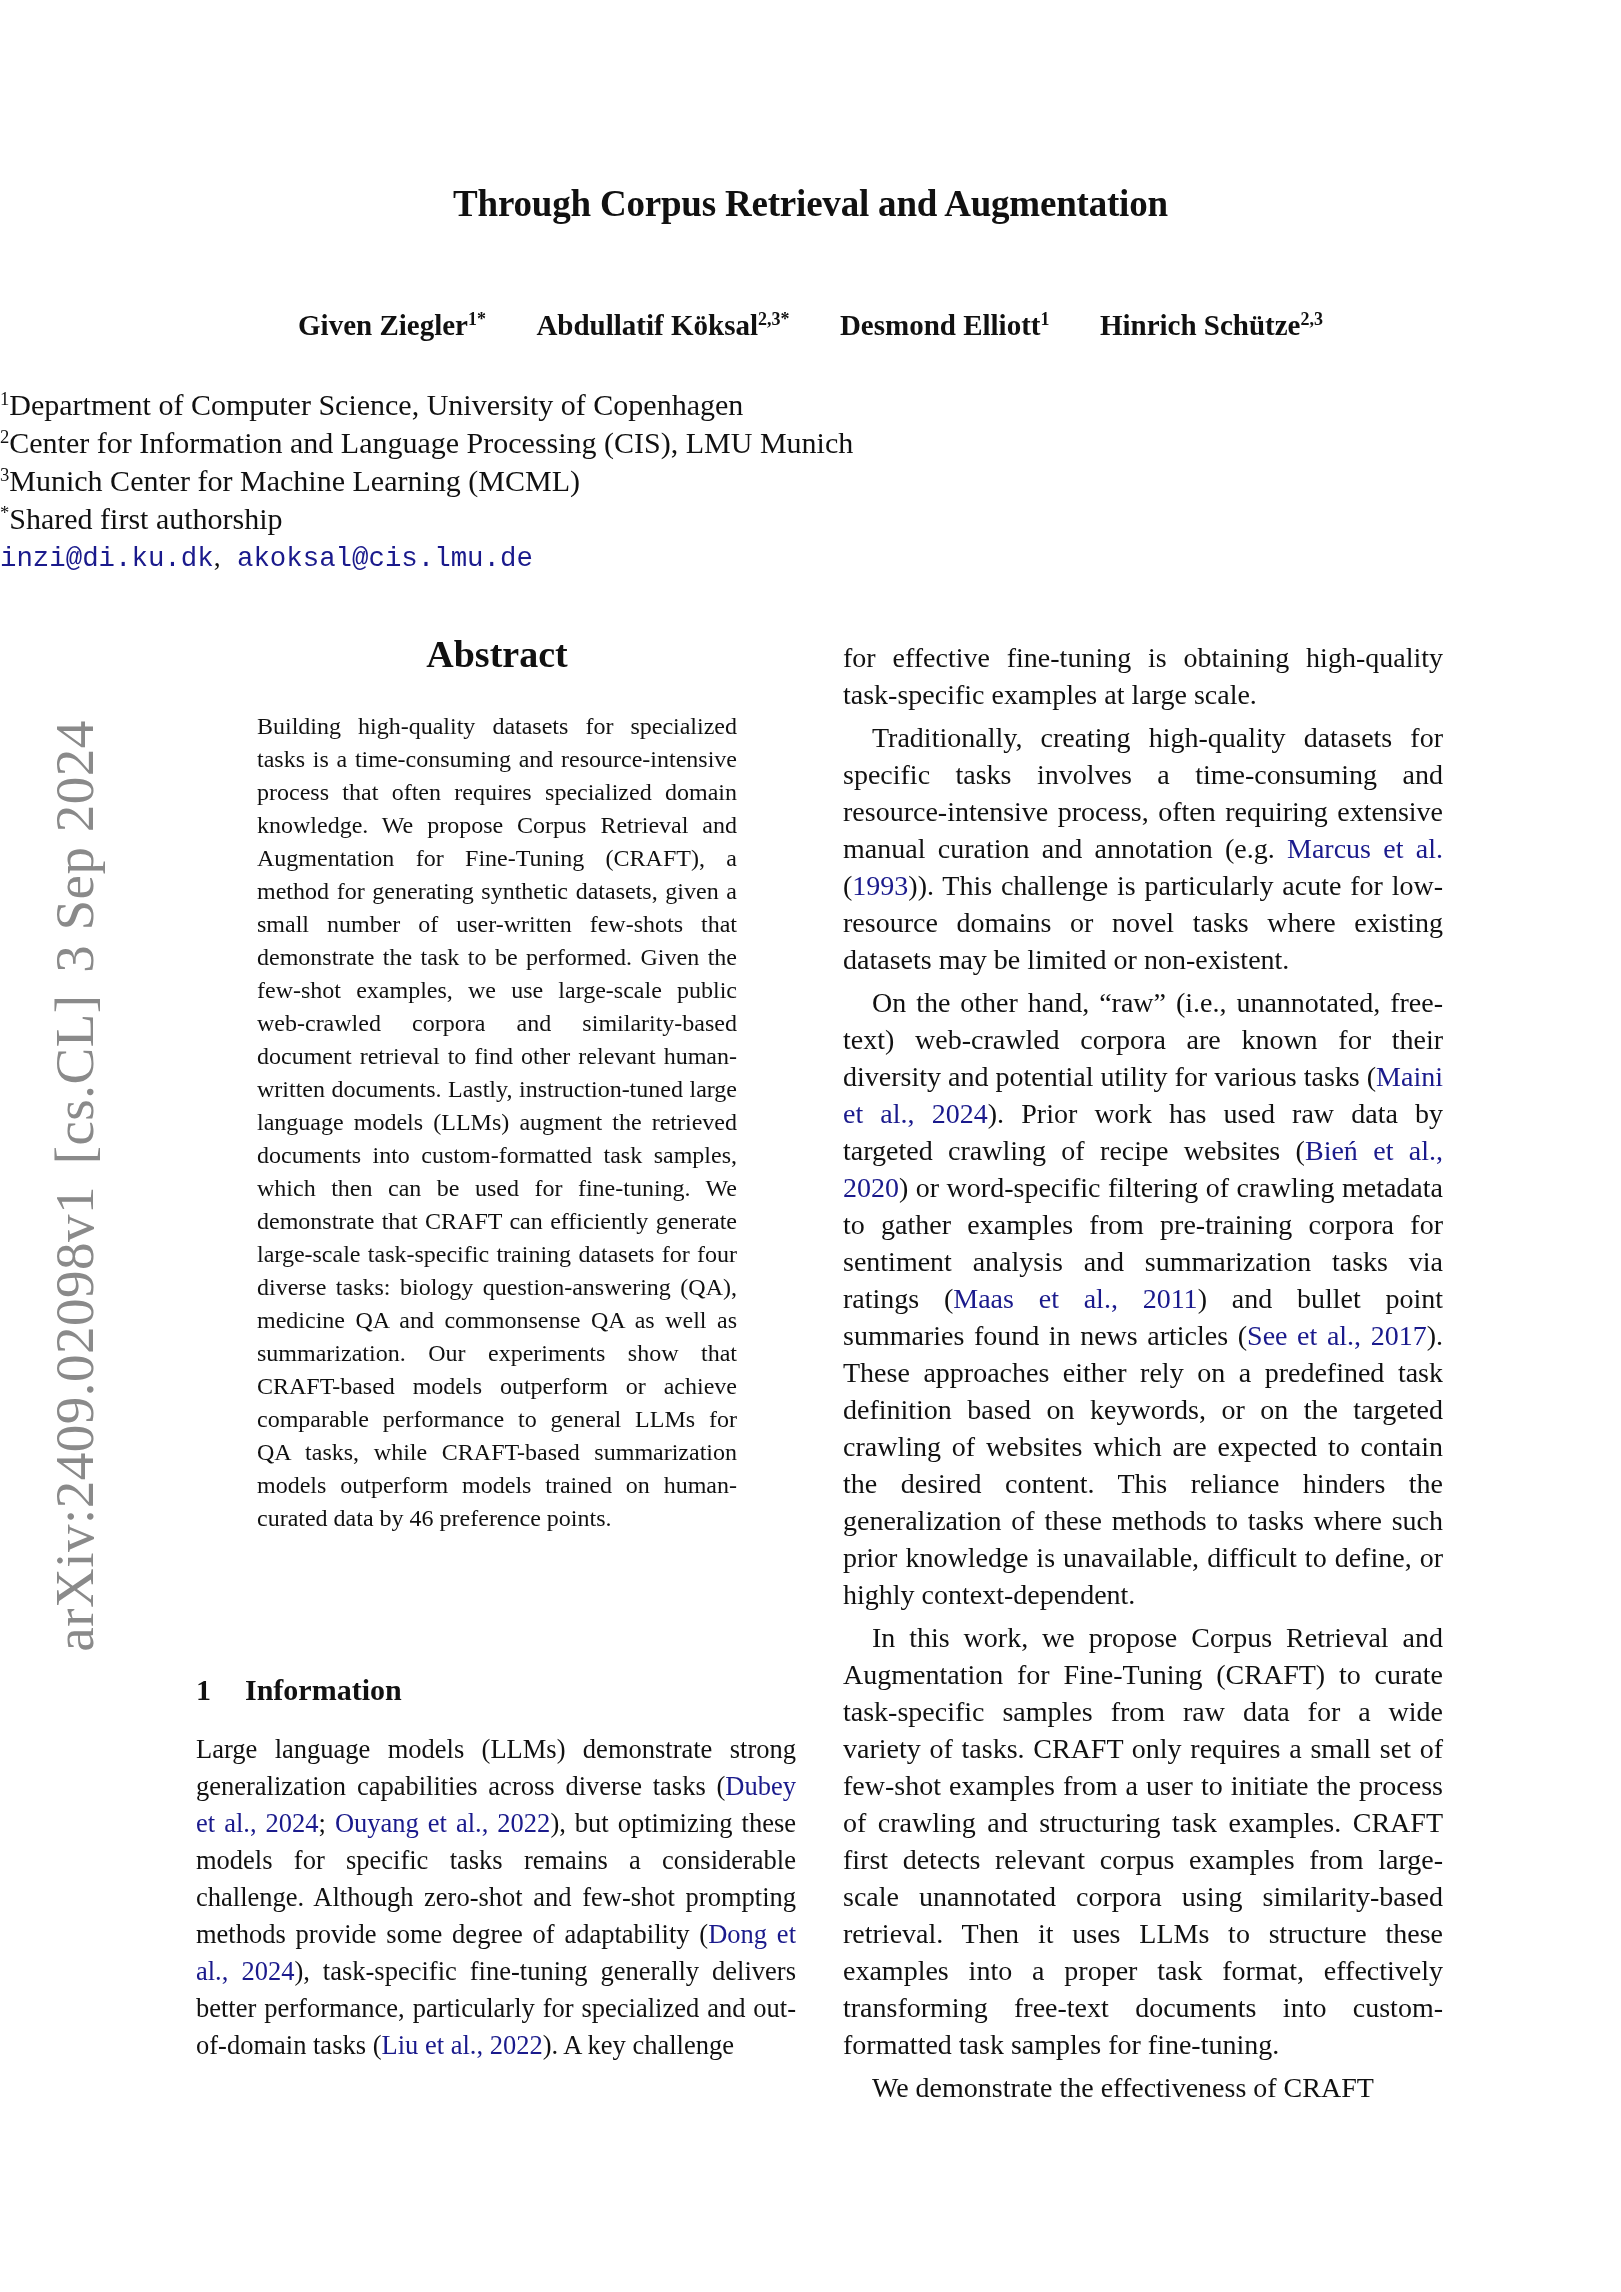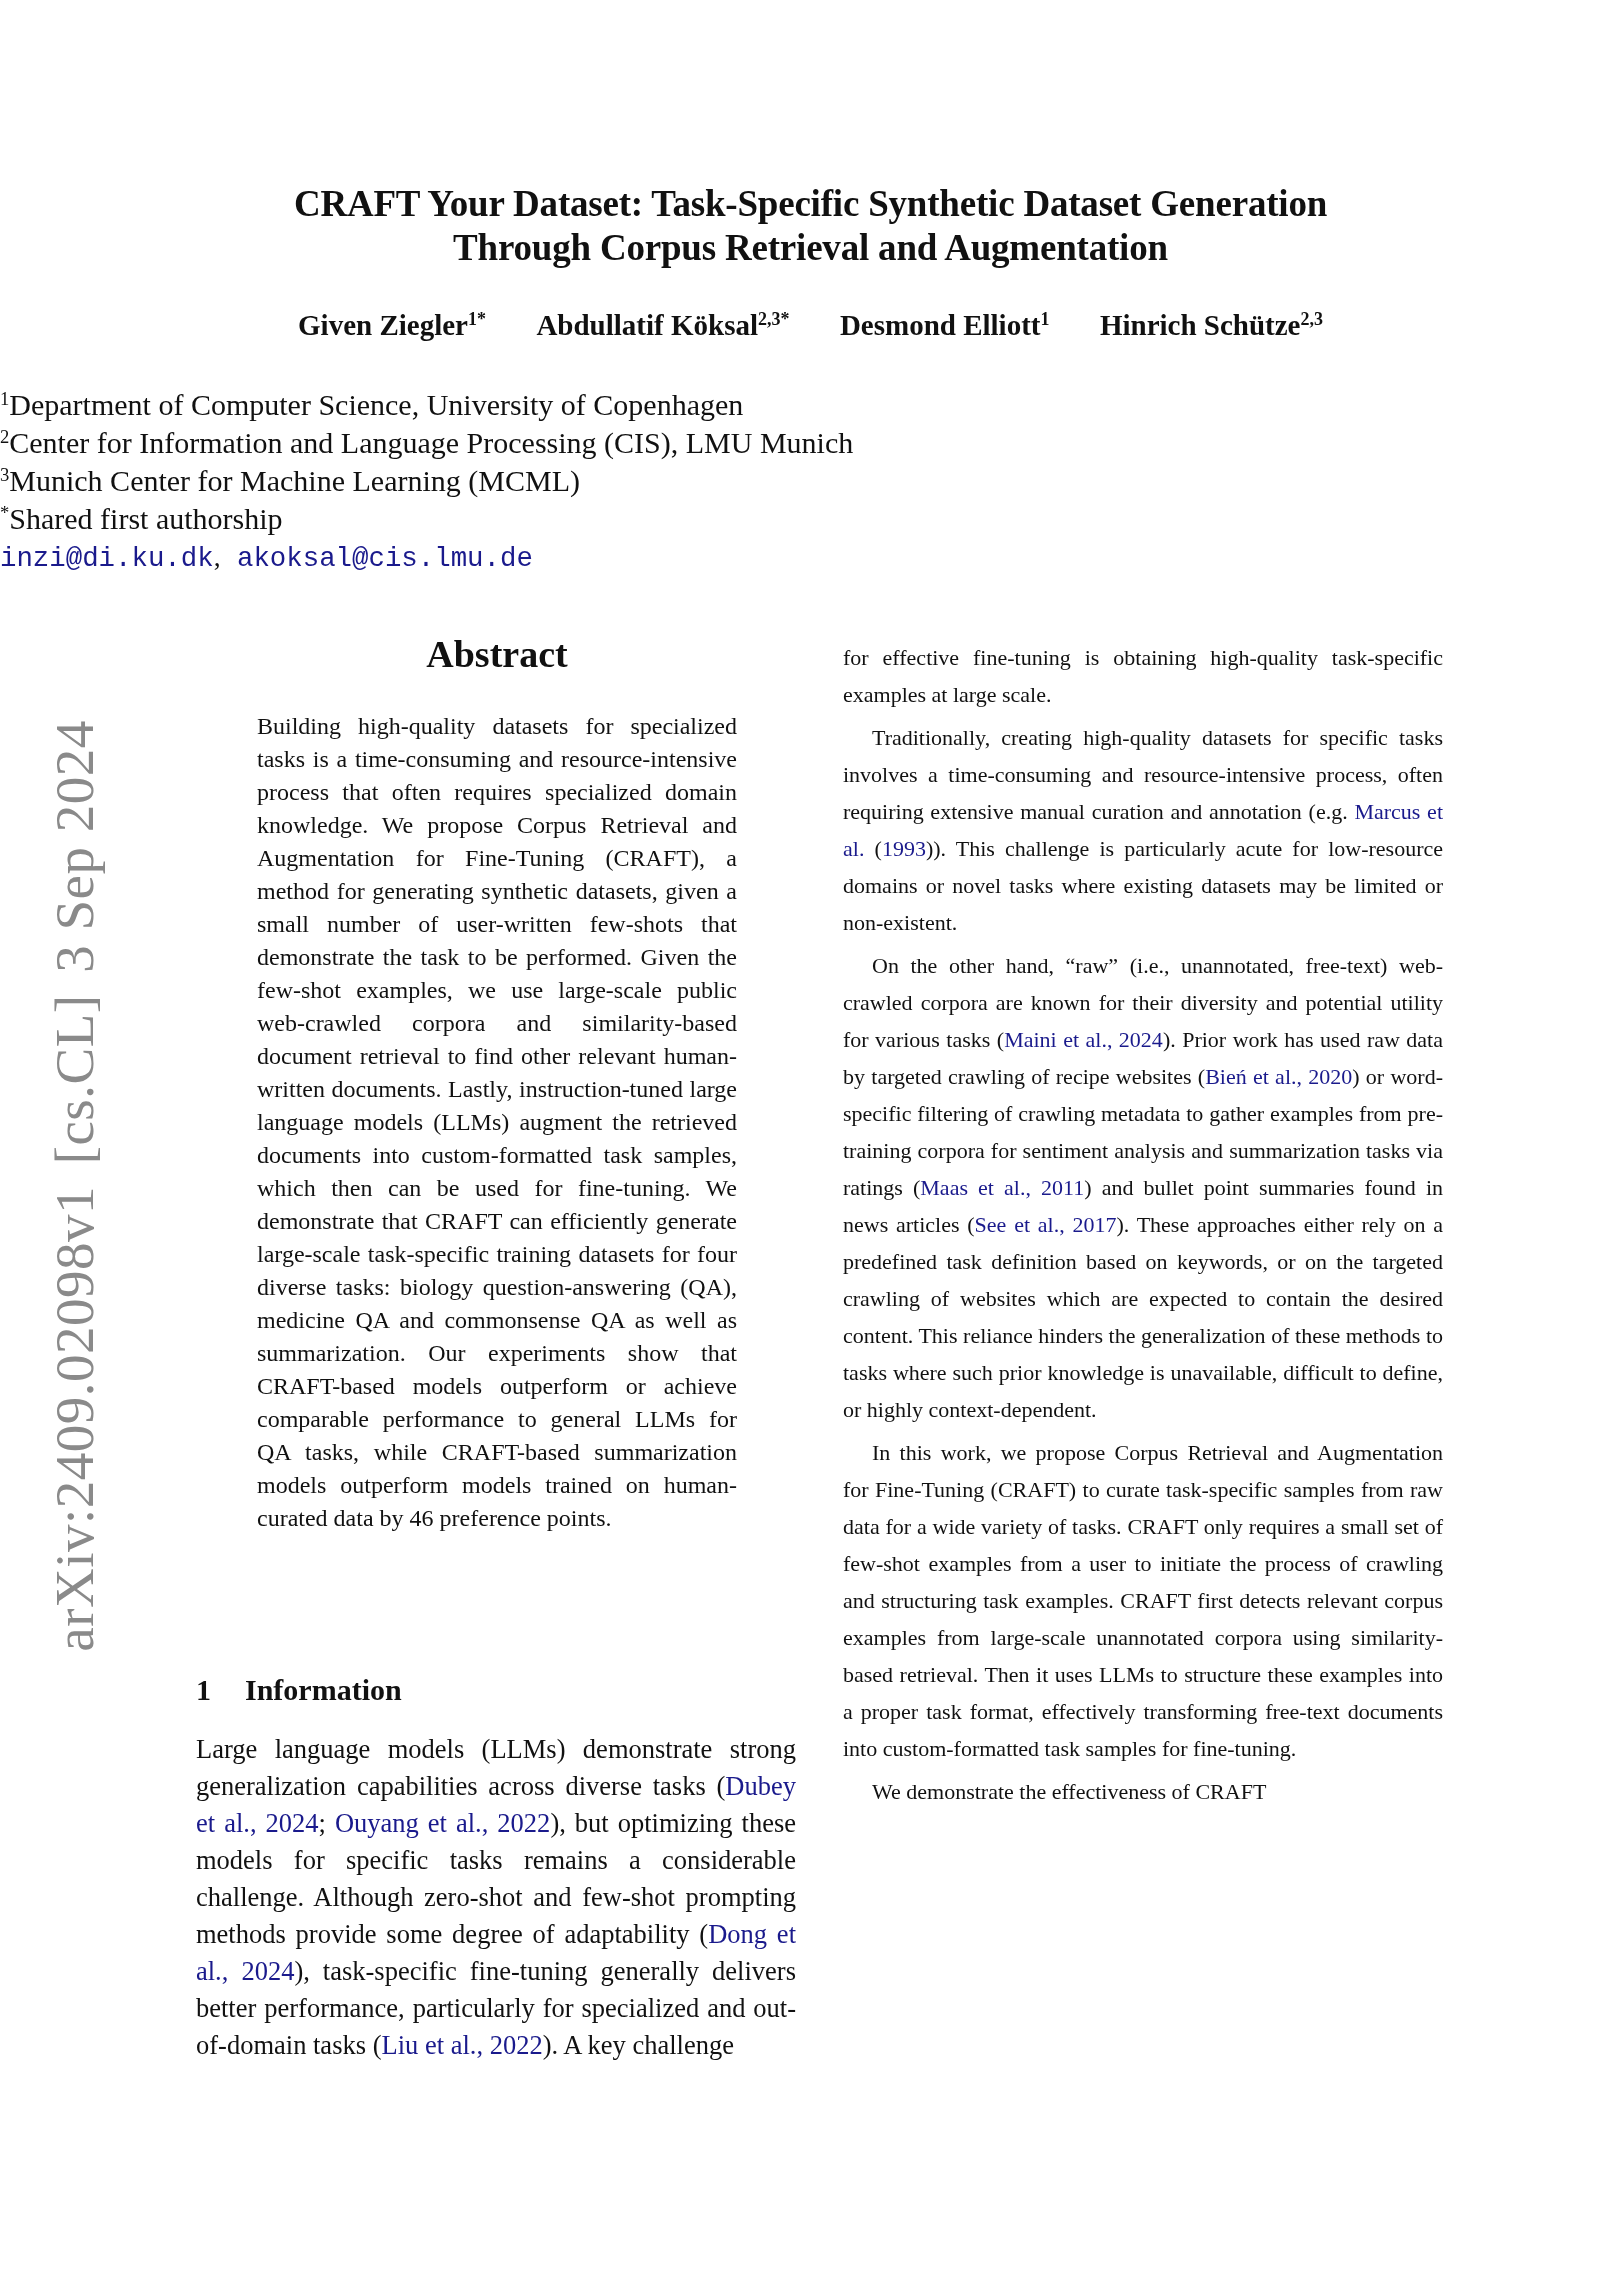--- a/index.html
+++ b/index.html
@@ -42,32 +42,31 @@
     .sec-heading {
       position: absolute; left: 196px; top: 1672px; font-weight: bold; font-size: 30px; line-height: 35px;
     }
     .sec-heading .num { display: inline-block; width: 49px; }
     .col-left {
       position: absolute; left: 196px; width: 600px; top: 1731px;
       font-size: 26.5px; line-height: 37px; text-align: justify;
     }
     .col-right {
       position: absolute; left: 843px; width: 600px; top: 639px;
-      font-size: 22px; line-height: 37px; text-align: justify;
+      font-size: 28px; line-height: 37px; text-align: justify;
     }
     .col-right p, .col-left p { margin: 0; }
     .col-right p.gap { margin-top: 5.9px; }
     .col-right p.indent { text-indent: 29px; }
     .cite { color: #1a1a8c; }
   </style>
 </head>
 <body>
 
 <div class="title">
-  <div>CRAFT Your Dataset: Task-Specific Synthetic Dataset Generation</div>
   <div>Through Corpus Retrieval and Augmentation</div>
 </div>
 
 <div class="authors">
   <span class="author"><span>Given Ziegler</span><sup>1*</sup></span>
   <span class="author"><span>Abdullatif Köksal</span><sup>2,3*</sup></span>
   <span class="author"><span>Desmond Elliott</span><sup>1</sup></span>
   <span class="author"><span>Hinrich Schütze</span><sup>2,3</sup></span>
 </div>
 

